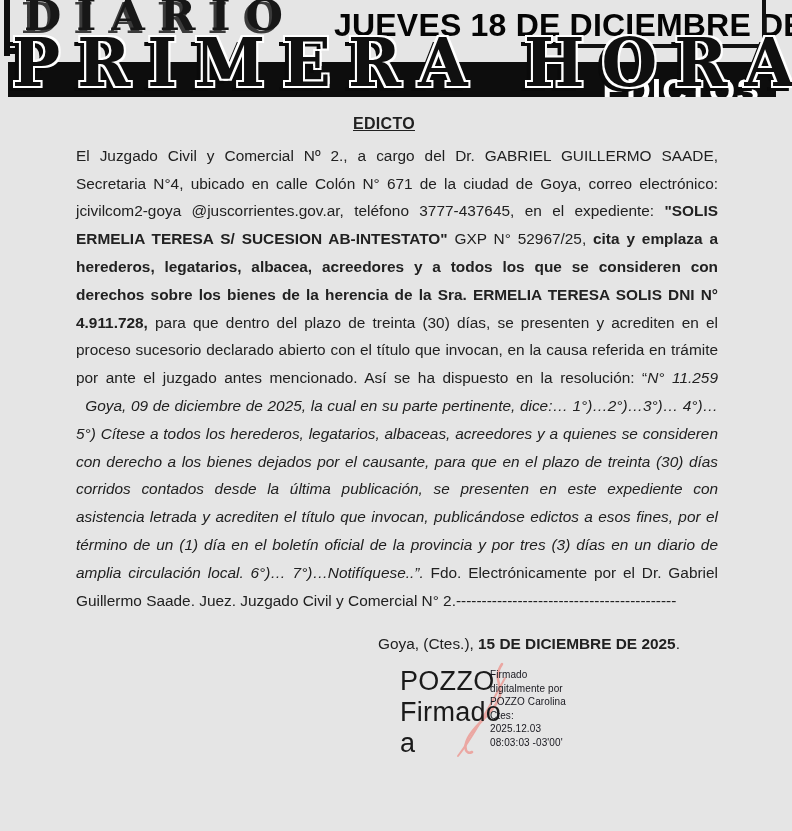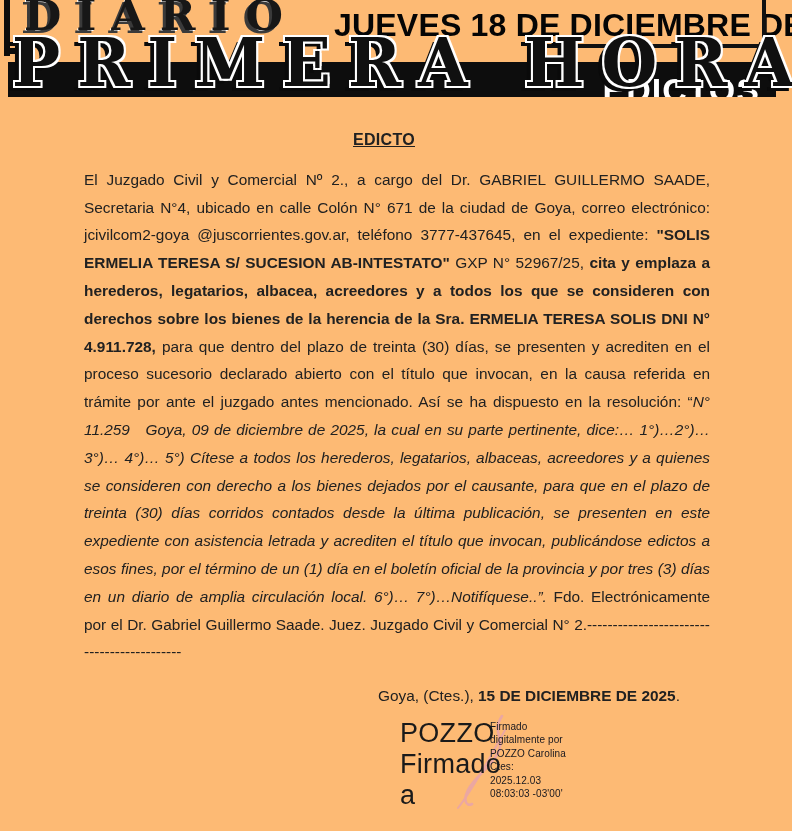--- a/index.html
+++ b/index.html
@@ -1,19 +1,19 @@
 <!DOCTYPE html>
 <html><head>
 <meta charset="utf-8">
 <style>
   html,body{margin:0;padding:0;background:#fff;}
   .page{
     position:relative;
     width:792px;height:831px;
-    background:#fdba74;
+    background:#e5e5e5;
     overflow:hidden;
     font-family:"Liberation Sans",sans-serif;
     color:#212121;
   }
   
   .masthead{position:absolute;left:0;top:0;width:792px;height:104px;}
   .left-bar{position:absolute;left:4px;top:0;width:6px;height:56px;background:#0c0c0c;}
   .left-bar-stub{position:absolute;left:4px;top:48px;width:19px;height:6px;background:#0c0c0c;}
   .diario{
     position:absolute;left:24px;top:-6px;
@@ -44,29 +44,29 @@
     font-family:"DejaVu Serif",serif;font-weight:bold;
     font-size:64px;line-height:1;letter-spacing:17px;
     color:#101010;white-space:nowrap;
     transform:scaleY(1.04);transform-origin:left top;
     text-shadow:
       -2px -2px 0 #fff, 2px -2px 0 #fff, -2px 2px 0 #fff, 2px 2px 0 #fff,
       -6px 5px 0 #0a0a0a;
   }
   
   .content{
-    position:absolute;left:72px;top:126px;width:650px;
+    position:absolute;left:72px;top:110px;width:650px;
     font-size:15.4px;line-height:27.8px;
   }
   .edict-title{
     text-align:center;font-weight:bold;text-decoration:underline;
     font-size:16px;letter-spacing:0.3px;margin:0 26px 2px 0;
   }
   .edict-par{
-    margin:12px;text-align:justify;
+    margin:4px;text-align:justify;
   }
   .b{font-weight:bold;}
   .i{font-style:italic;}
   .dateline{
     margin:16px 0 8px 0;padding-left:306px;white-space:nowrap;
   }
   
   .signature{
     position:relative;margin:8px 0 0 328px;width:300px;height:110px;
   }

